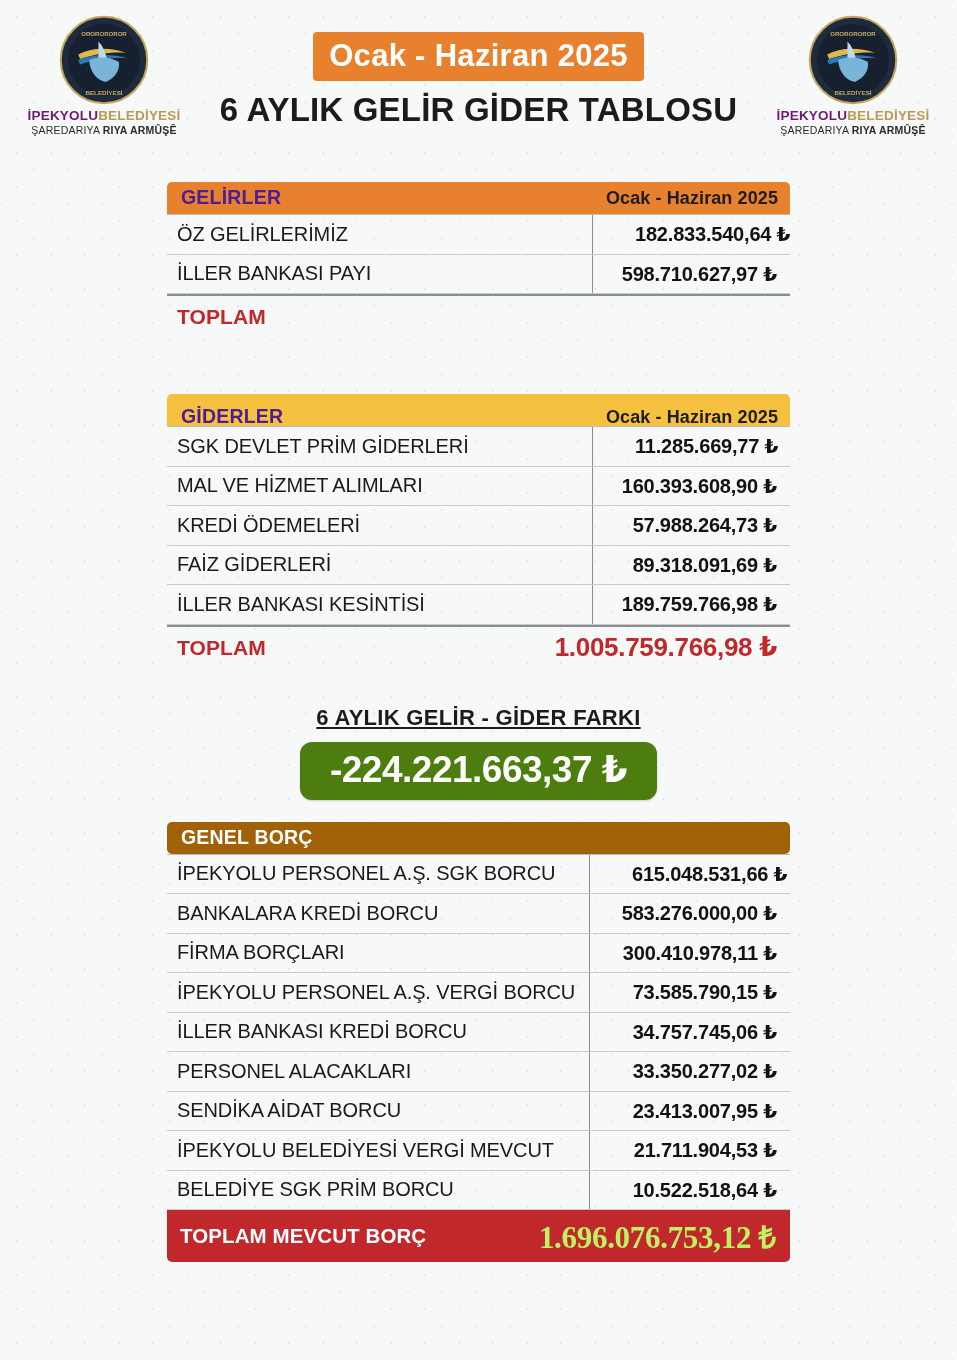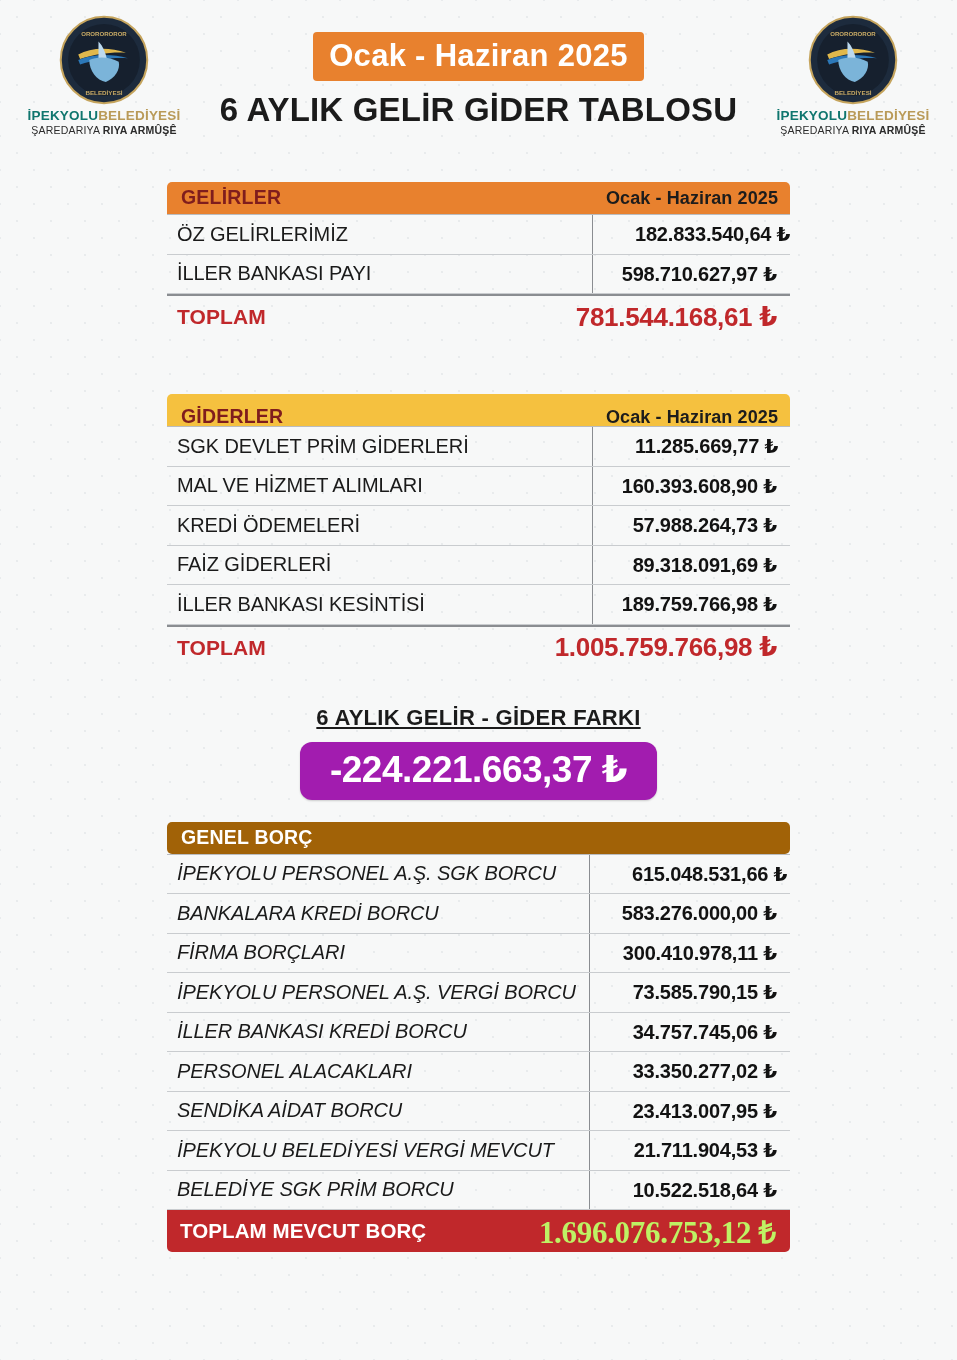--- a/index.html
+++ b/index.html
@@ -46,21 +46,21 @@
     height: 92px;
     position: relative;
   }
   .logo-caption-1 {
     font-size: 13.5px;
     font-weight: bold;
     letter-spacing: 0.2px;
     margin-top: 2px;
     white-space: nowrap;
   }
-  .logo-caption-1 .c-dark { color: #0f766e; }
+  .logo-caption-1 .c-dark { color: #701a75; }
   .logo-caption-1 .c-gold { color: #b99a58; }
   .logo-caption-2 {
     font-size: 10.5px;
     color: #2b2b2b;
     letter-spacing: 0.2px;
     margin-top: 1px;
     white-space: nowrap;
   }
   .logo-caption-2 b { font-weight: bold; }
 
@@ -114,21 +114,21 @@
   .t-head.expense { background: #f5c13f; align-items: flex-end; }
   .t-head.debt { background: #a16207; border-radius: 5px; }
 
   .t-head-title {
     font-size: 19.5px;
     font-weight: bold;
     letter-spacing: 0.2px;
     line-height: 1;
   }
   .t-head.income .t-head-title,
-  .t-head.expense .t-head-title { color: #7f1d1d; }
+  .t-head.expense .t-head-title { color: #4c1d95; }
   .t-head.debt .t-head-title { color: #ffffff; }
 
   .t-head-period {
     font-size: 18px;
     font-weight: bold;
     letter-spacing: 0.1px;
     line-height: 1;
     color: #1c1c1c;
   }
 
@@ -162,21 +162,21 @@
     font-size: 20px;
     font-weight: bold;
     letter-spacing: -0.2px;
     color: #121212;
     padding-right: 13px;
     box-sizing: border-box;
     white-space: nowrap;
   }
 
   
-  .table.debt-table .t-cell-label { flex: 0 0 423px; font-style: italic; }
+  .table.debt-table .t-cell-label { flex: 0 0 423px; }
 
   .t-total {
     display: flex;
     align-items: center;
     height: 44px;
     border-top: 2.6px double #8a8d91;
     padding: 0 13px 0 10px;
     box-sizing: border-box;
   }
   .t-total-label {
@@ -191,21 +191,21 @@
     font-weight: bold;
     color: #c0282b;
     letter-spacing: -0.3px;
     white-space: nowrap;
   }
 
   .t-total.red-bar {
     background: #c0282b;
     border-top: none;
     border-radius: 0 0 5px 5px;
-    height: 42px;
+    height: 52px;
     padding: 0 14px 0 13px;
   }
   .t-total.red-bar .t-total-label {
     color: #ffffff;
     font-size: 20.5px;
   }
   .t-total.red-bar .t-total-value {
     color: #bef264;
     font-size: 31px;
     font-family: Liberation Serif, serif;
@@ -220,21 +220,21 @@
   .diff-label {
     font-size: 22px;
     font-weight: bold;
     color: #1b1b1b;
     letter-spacing: 0.3px;
     text-decoration: underline;
   }
   .diff-badge {
     display: inline-block;
     margin-top: 11px;
-    background: #a21caf;
+    background: #4d7c0f;
     color: #ffffff;
     border-radius: 12px;
     padding: 9px 30px 12px 30px;
     font-size: 37px;
     font-weight: bold;
     letter-spacing: -0.5px;
     line-height: 1;
     box-shadow: 0 1px 2px rgba(0,0,0,0.18);
   }
 
@@ -313,21 +313,20 @@
         <div class="t-cell-label">ÖZ GELİRLERİMİZ</div>
         <div class="t-cell-value">182.833.540,64 ₺</div>
       </div>
       <div class="t-row">
         <div class="t-cell-label">İLLER BANKASI PAYI</div>
         <div class="t-cell-value">598.710.627,97 ₺</div>
       </div>
     </div>
     <div class="t-total">
       <div class="t-total-label">TOPLAM</div>
-      <div class="t-total-value">781.544.168,61 ₺</div>
     </div>
   </div>
 
   <div class="gap-lg"></div>
 
   <div class="table expense-table">
     <div class="t-head expense">
       <div class="t-head-title">GİDERLER</div>
       <div class="t-head-period">Ocak - Haziran 2025</div>
     </div>

